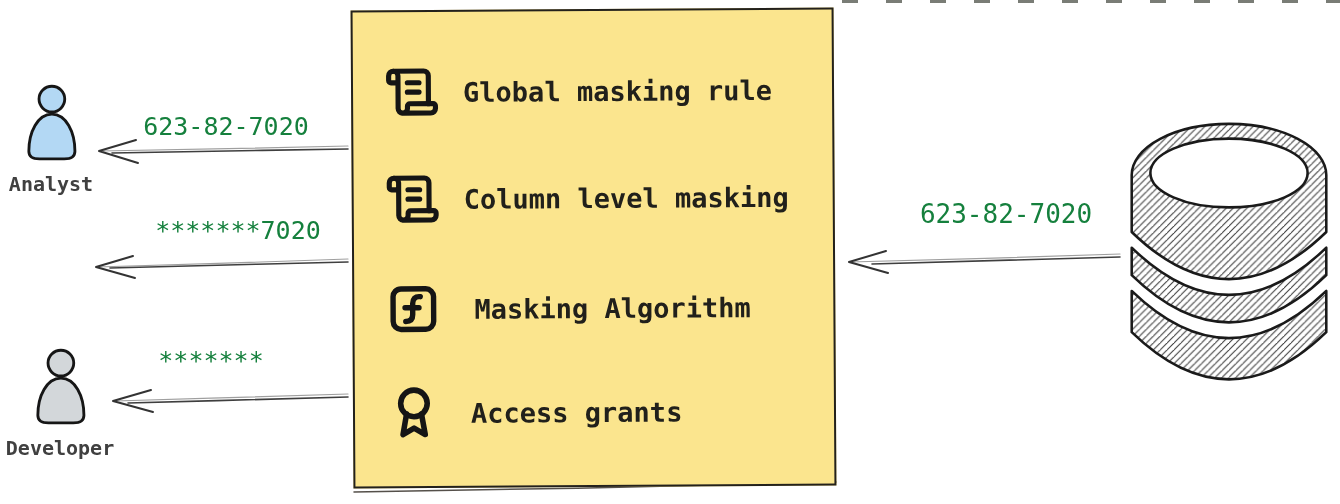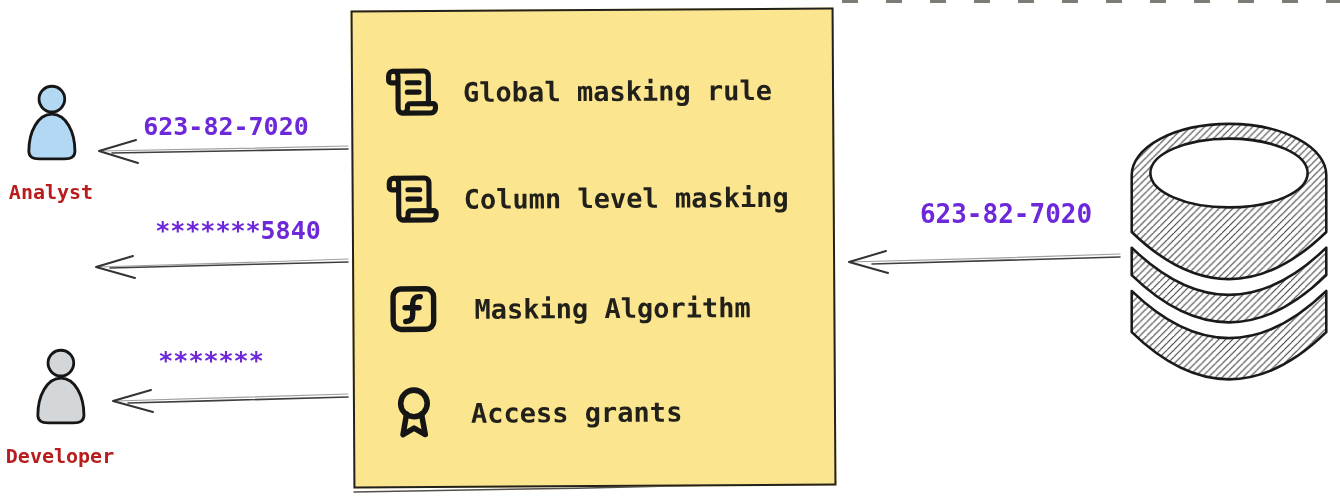--- a/index.html
+++ b/index.html
@@ -10,24 +10,24 @@
   .top-dashes{position:absolute;left:842px;top:0;width:498px;height:3px;
               background:repeating-linear-gradient(90deg,#4d5148 0 16px,transparent 16px 44px);
               opacity:.75;}
 
   
   .persona{position:absolute;display:flex;flex-direction:column;align-items:center;}
   .p1{left:12px;top:84px;width:78px;}
   .p2{left:18px;top:218px;width:78px;}
   .p3{left:20px;top:348px;width:80px;}
   .persona svg{width:64px;height:78px;display:block;}
-  .plabel{font-size:20px;font-weight:bold;color:#b91c1c;margin-top:18px;white-space:nowrap;}
+  .plabel{font-size:20px;font-weight:bold;color:#404040;margin-top:10px;white-space:nowrap;}
 
   
-  .value{position:absolute;font-weight:bold;font-size:25px;color:#6d28d9;
+  .value{position:absolute;font-weight:normal;font-size:25px;color:#15803d;
          transform:translateX(-50%);white-space:nowrap;}
   .v1{left:226px;top:112px;}
   .v2{left:238px;top:216px;}
   .v3{left:211px;top:346px;}
   .v4{left:1006px;top:199px;font-size:26px;}
 
   
   .mask-box{position:absolute;left:352px;top:9px;width:479px;height:474px;
             background:#fbe58e;border:2.5px solid #23211c;transform:rotate(-0.35deg);}
   .row{position:absolute;left:30px;display:flex;align-items:center;height:60px;}
@@ -64,21 +64,21 @@
 
   <div class="persona p3">
     <svg viewBox="0 0 72 88">
       <circle cx="37" cy="17" r="14.5" stroke="#161616" stroke-width="3.2" fill="#d3d7da"></circle>
       <path d="M37,34 C53,34 63,54 63,76 C63,83 58,84.5 51,84.5 L23,84.5 C16,84.5 11,83 11,76 C11,54 21,34 37,34 Z" stroke="#161616" stroke-width="3.2" stroke-linejoin="round" fill="#d3d7da"></path>
     </svg>
     <div class="plabel">Developer</div>
   </div>
 
   <div class="value v1">623-82-7020</div>
-  <div class="value v2">*******5840</div>
+  <div class="value v2">*******7020</div>
   <div class="value v3">*******</div>
   <div class="value v4">623-82-7020</div>
 
   <svg class="arrows" viewBox="0 0 1340 504">
     <g fill="none" stroke-linecap="round" stroke-linejoin="round">
 
       <path d="M348,146 C270,148 170,150 100,151" stroke="#9f9f9f" stroke-width="1.2"></path>
       <path d="M348,149 C270,150 180,152 112,153" stroke="#3f3f3f" stroke-width="1.6"></path>
       <path d="M136,140 L99,151 L138,163" stroke="#333333" stroke-width="2"></path>
 

